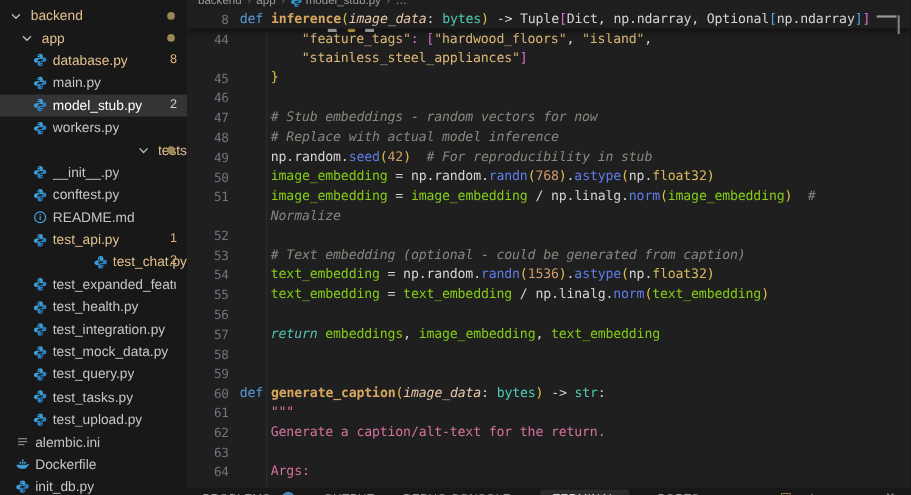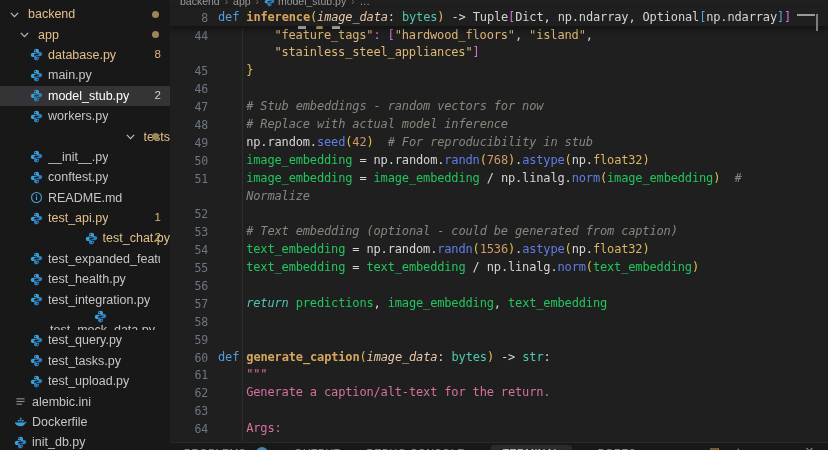--- a/index.html
+++ b/index.html
@@ -34,21 +34,21 @@
   .ln{flex:none;width:38px;text-align:right;color:#6e7681;font-size:11.5px;padding-top:2.5px;font-family:"DejaVu Sans Mono",monospace;}
   .ctext{margin-left:10px;padding-top:1.5px;}
   
   .com{color:#87877f;font-style:italic;}
   .doc{color:#d4719f;}
   .kw{color:#569cd6;}
   .ret{color:#53c2b4;font-style:italic;}
   .fn{color:#d7a65f;font-weight:bold;}
   .meth{color:#5f7de6;text-align:center;}
   .yattr{color:#d7b65f;}
-  .var{color:#22c55e;}
+  .var{color:#84cc16;}
   .pl{color:#d4d4d4;}
   .num{color:#d19a66;}
   .str{color:#deb878;}
   .param{color:#e7c9a9;font-style:italic;}
   .typ{color:#4ec9b0;}
   .bk1{color:#dfc04a;}
   .bk2{color:#d670d6;}
   .bk3{color:#4aa6e8;}
 
   
@@ -198,21 +198,21 @@
         </div>
         <div class="srow" style="padding-left: 30px;">
           <span class="ficon"><svg viewBox="0 0 16 16">
               <path d="M8 1C6 1 5 1.9 5 3.2V5h3.2v.9H3.6C2.1 5.9 1 7 1 8.5S2.1 11 3.6 11H5V9.4C5 8 6.1 6.9 7.5 6.9H11V3.2C11 1.9 10 1 8 1z" fill="#3b9fd8"></path>
               <path d="M8 15c2 0 3-.9 3-2.2V11H7.8v-.9h4.6c1.5 0 2.6-1.1 2.6-2.6S13.9 5 12.4 5H11v1.6C11 8 9.9 9.1 8.5 9.1H5v3.7C5 14.1 6 15 8 15z" fill="#2d7fc1"></path>
               <circle cx="6.6" cy="3" r=".7" fill="#14181c"></circle>
               <circle cx="9.4" cy="13" r=".7" fill="#14181c"></circle>
             </svg></span>
           <span class="name c-norm">test_integration.py</span>
         </div>
-        <div class="srow" style="padding-left: 30px; flex-direction: column;">
+        <div class="srow" style="padding-left: 30px;">
           <span class="ficon"><svg viewBox="0 0 16 16">
               <path d="M8 1C6 1 5 1.9 5 3.2V5h3.2v.9H3.6C2.1 5.9 1 7 1 8.5S2.1 11 3.6 11H5V9.4C5 8 6.1 6.9 7.5 6.9H11V3.2C11 1.9 10 1 8 1z" fill="#3b9fd8"></path>
               <path d="M8 15c2 0 3-.9 3-2.2V11H7.8v-.9h4.6c1.5 0 2.6-1.1 2.6-2.6S13.9 5 12.4 5H11v1.6C11 8 9.9 9.1 8.5 9.1H5v3.7C5 14.1 6 15 8 15z" fill="#2d7fc1"></path>
               <circle cx="6.6" cy="3" r=".7" fill="#14181c"></circle>
               <circle cx="9.4" cy="13" r=".7" fill="#14181c"></circle>
             </svg></span>
           <span class="name c-norm">test_mock_data.py</span>
         </div>
         <div class="srow" style="padding-left: 30px;">
           <span class="ficon"><svg viewBox="0 0 16 16">
@@ -303,21 +303,21 @@
         <div class="cline"><span class="ln">48</span><span class="ctext" style="padding-left: 28.2px;"><span class="com"># Replace with actual model inference</span></span></div>
         <div class="cline"><span class="ln">49</span><span class="ctext" style="padding-left: 28.2px;"><span class="pl">np.random.</span><span class="meth">seed</span><span class="bk1">(</span><span class="num">42</span><span class="bk1">)</span><span class="pl">  </span><span class="com"># For reproducibility in stub</span></span></div>
         <div class="cline"><span class="ln">50</span><span class="ctext" style="padding-left: 28.2px;"><span class="var">image_embedding</span><span class="pl"> = np.random.</span><span class="meth">randn</span><span class="bk1">(</span><span class="num">768</span><span class="bk1">)</span><span class="pl">.</span><span class="meth">astype</span><span class="bk1">(</span><span class="pl">np.</span><span class="yattr">float32</span><span class="bk1">)</span></span></div>
         <div class="cline"><span class="ln">51</span><span class="ctext" style="padding-left: 28.2px;"><span class="var">image_embedding</span><span class="pl"> = </span><span class="var">image_embedding</span><span class="pl"> / np.linalg.</span><span class="meth">norm</span><span class="bk1">(</span><span class="var">image_embedding</span><span class="bk1">)</span><span class="pl">  </span><span class="com">#</span></span></div>
         <div class="cline"><span class="ln"></span><span class="ctext" style="padding-left: 28.2px;"><span class="com">Normalize</span></span></div>
         <div class="cline"><span class="ln">52</span><span class="ctext" style="padding-left: 0px;"></span></div>
         <div class="cline"><span class="ln">53</span><span class="ctext" style="padding-left: 28.2px;"><span class="com"># Text embedding (optional - could be generated from caption)</span></span></div>
         <div class="cline"><span class="ln">54</span><span class="ctext" style="padding-left: 28.2px;"><span class="var">text_embedding</span><span class="pl"> = np.random.</span><span class="meth">randn</span><span class="bk1">(</span><span class="num">1536</span><span class="bk1">)</span><span class="pl">.</span><span class="meth">astype</span><span class="bk1">(</span><span class="pl">np.</span><span class="yattr">float32</span><span class="bk1">)</span></span></div>
         <div class="cline"><span class="ln">55</span><span class="ctext" style="padding-left: 28.2px;"><span class="var">text_embedding</span><span class="pl"> = </span><span class="var">text_embedding</span><span class="pl"> / np.linalg.</span><span class="meth">norm</span><span class="bk1">(</span><span class="var">text_embedding</span><span class="bk1">)</span></span></div>
         <div class="cline"><span class="ln">56</span><span class="ctext" style="padding-left: 0px;"></span></div>
-        <div class="cline"><span class="ln">57</span><span class="ctext" style="padding-left: 28.2px;"><span class="ret">return</span><span class="pl"> </span><span class="var">predictions</span><span class="pl">, </span><span class="var">image_embedding</span><span class="pl">, </span><span class="var">text_embedding</span></span></div>
+        <div class="cline"><span class="ln">57</span><span class="ctext" style="padding-left: 28.2px;"><span class="ret">return</span><span class="pl"> </span><span class="var">embeddings</span><span class="pl">, </span><span class="var">image_embedding</span><span class="pl">, </span><span class="var">text_embedding</span></span></div>
         <div class="cline"><span class="ln">58</span><span class="ctext" style="padding-left: 0px;"></span></div>
         <div class="cline"><span class="ln">59</span><span class="ctext" style="padding-left: 0px;"></span></div>
         <div class="cline"><span class="ln">60</span><span class="ctext" style="padding-left: 0px;"><span class="kw">def</span><span class="pl"> </span><span class="fn">generate_caption</span><span class="bk1">(</span><span class="param">image_data</span><span class="pl">: </span><span class="typ">bytes</span><span class="bk1">)</span><span class="pl"> -&gt; </span><span class="typ">str</span><span class="pl">:</span></span></div>
         <div class="cline"><span class="ln">61</span><span class="ctext" style="padding-left: 28.2px;"><span class="doc">"""</span></span></div>
         <div class="cline"><span class="ln">62</span><span class="ctext" style="padding-left: 28.2px;"><span class="doc">Generate a caption/alt-text for the return.</span></span></div>
         <div class="cline"><span class="ln">63</span><span class="ctext" style="padding-left: 0px;"></span></div>
         <div class="cline"><span class="ln">64</span><span class="ctext" style="padding-left: 28.2px;"><span class="doc">Args:</span></span></div>
       </div>
     <div class="sliver" style="left:128px;width:8px;background:#d4d4d4;"></div>
     <div class="sliver" style="left:146px;width:7px;background:#dfc04a;border-radius:2px;"></div>

